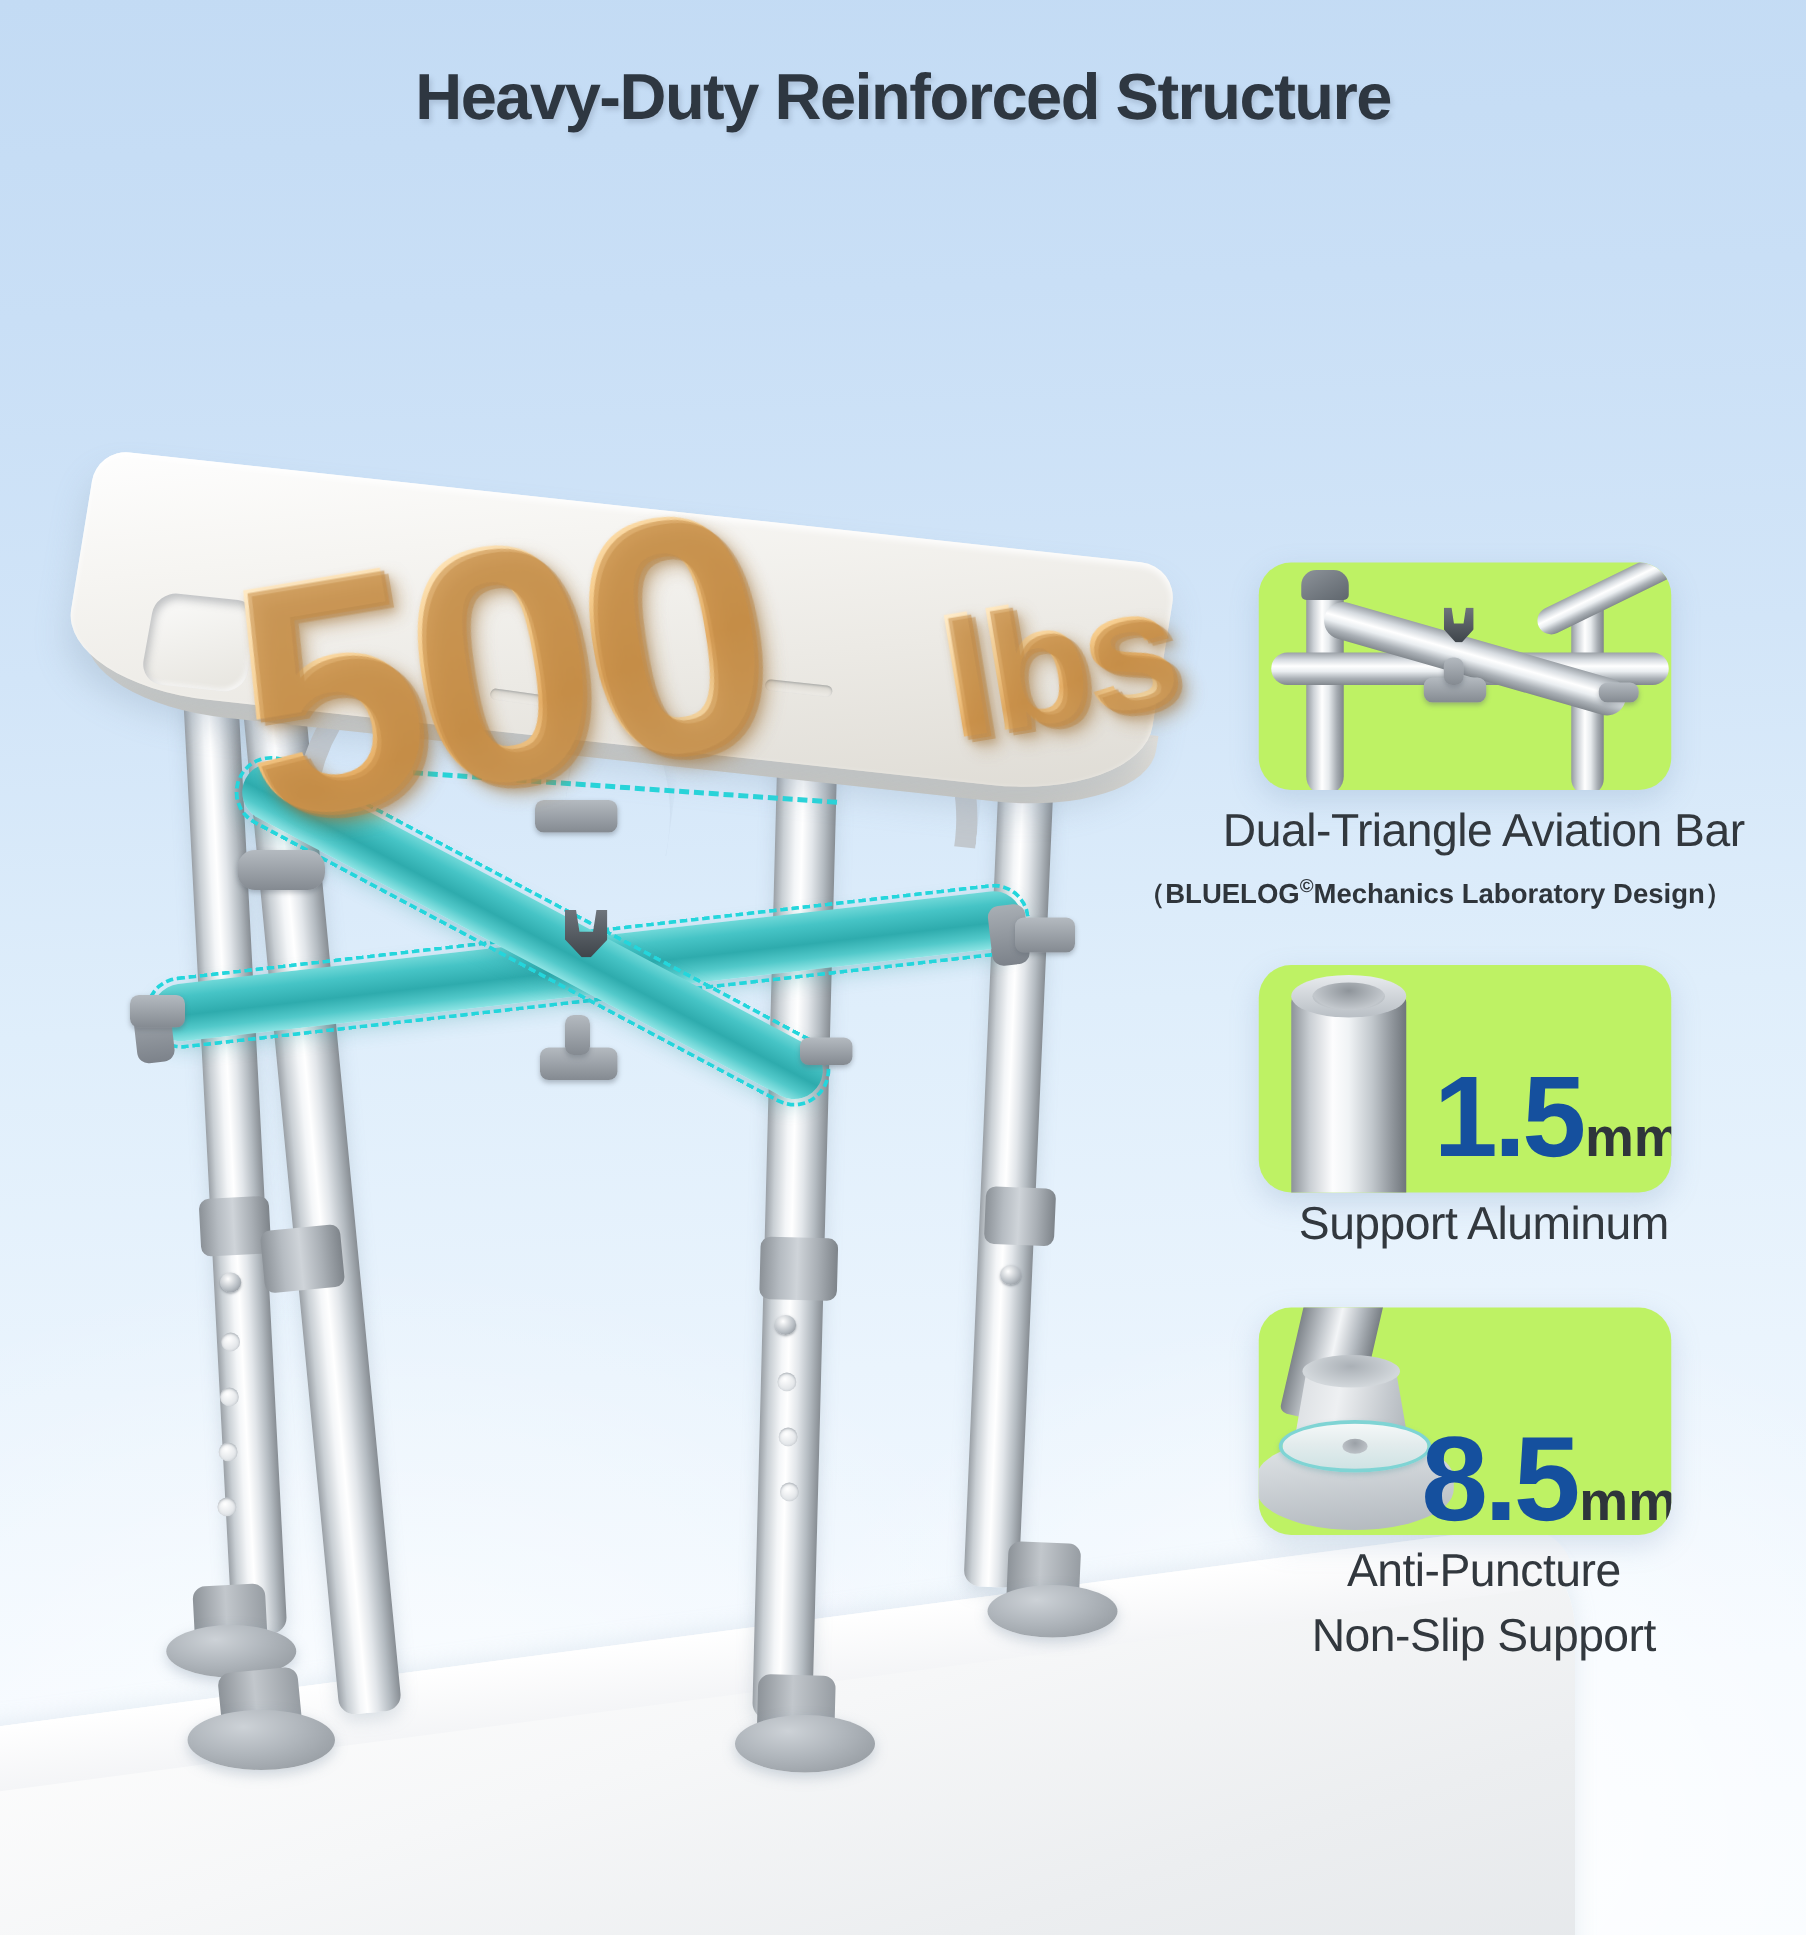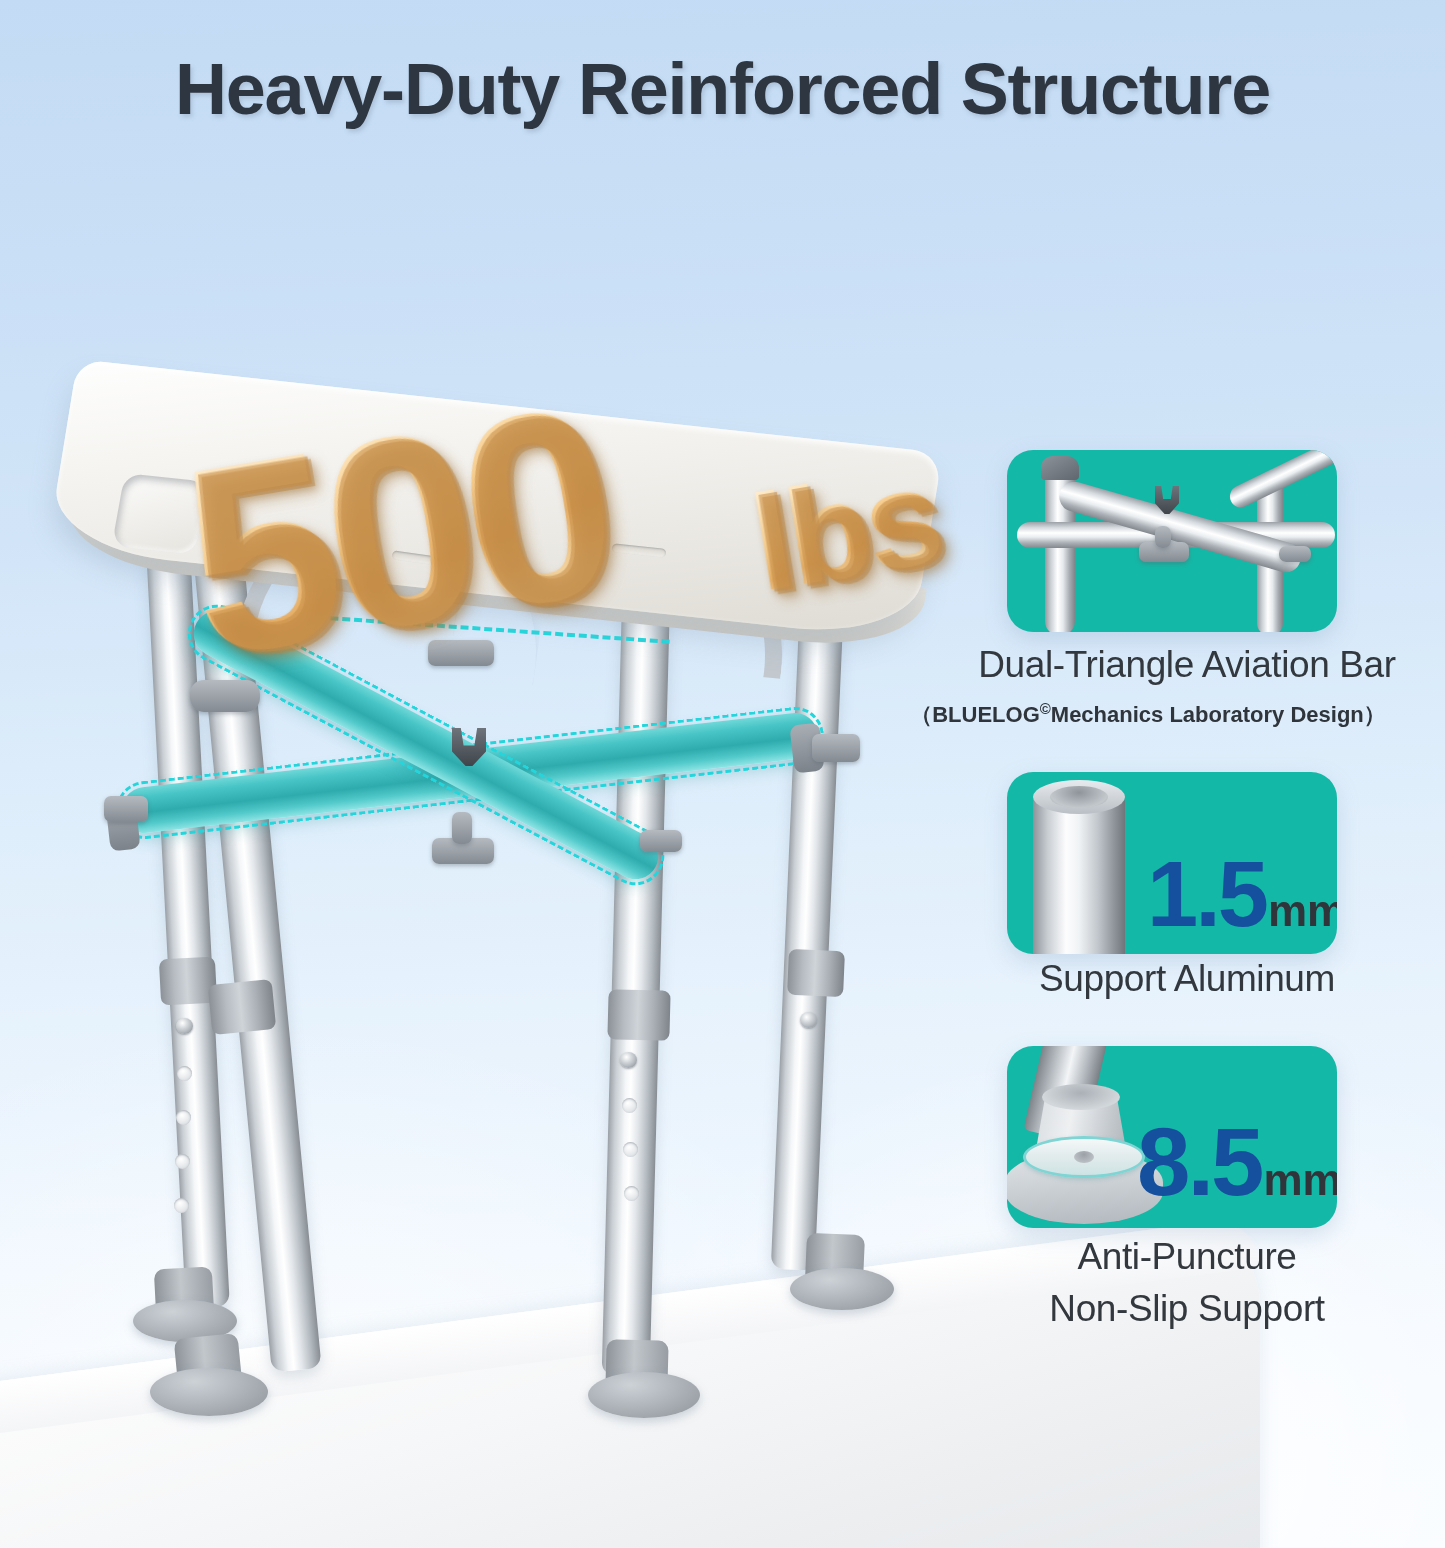--- a/index.html
+++ b/index.html
@@ -9,21 +9,21 @@
     position:relative; overflow:hidden;
     background:
       radial-gradient(ellipse 900px 700px at 78% 95%, rgba(255,255,255,.92) 0%, rgba(255,255,255,0) 62%),
       radial-gradient(ellipse 1100px 900px at 20% 100%, rgba(255,255,255,.80) 0%, rgba(255,255,255,0) 60%),
       linear-gradient(178deg,#c3dbf4 0%, #c9dff6 16%, #d2e5f8 34%, #dfeefb 52%, #eaf4fd 70%, #f3f9ff 86%, #f7fbff 100%);
   }
 
   
   #title {
     position:absolute; left:0; right:0; top:48px; text-align:center;
-    font-size:72px; font-weight:bold; letter-spacing:-1.2px;
+    font-size:52px; font-weight:bold; letter-spacing:-1.2px;
     color:#2e3741; white-space:nowrap;
     text-shadow:2px 3px 4px rgba(120,140,165,.33);
   }
 
   
   #scene { position:absolute; left:0; top:150px; width:980px; height:1398px; }
 
   
   .platform {
     position:absolute; left:-60px; top:1152px; width:1320px; height:430px;
@@ -142,21 +142,21 @@
       3px 3px 0 rgba(198,140,70,.55),
       6px 6px 0 rgba(186,130,62,.45),
       9px 10px 14px rgba(150,105,50,.35);
     filter:drop-shadow(2px 4px 3px rgba(170,125,65,.45));
   }
   #weight .w-main { left:0; top:14px; font-size:268px; letter-spacing:-10px; }
   #weight .w-unit { left:560px; top:152px; font-size:136px; letter-spacing:-4px; }
 
   
   .card {
-    position:absolute; background:#14b8a6; border-radius:26px;
+    position:absolute; background:#bef264; border-radius:26px;
     box-shadow:0 8px 22px rgba(120,150,185,.26);
     overflow:hidden;
   }
   .card-cap {
     position:absolute; text-align:center; color:#32383e;
     font-size:37px; letter-spacing:-.4px; white-space:nowrap;
   }
   .card-sub {
     position:absolute; text-align:center; color:#2f353b;
     font-size:22px; font-weight:bold; white-space:nowrap;
@@ -336,18 +336,18 @@
 </div>
 <div class="card-cap" style="left:937px;top:958px;width:500px;">Support Aluminum</div>
 
 <div class="card" style="left:1007px;top:1046px;width:330px;height:182px;">
   <span class="rf-tube" style="left:28px;top:-18px;"></span>
   <span class="rf-cone" style="left:22px;top:48px;"></span>
   <span class="rf-cone-top" style="left:35px;top:38px;"></span>
   <span class="rf-base" style="left:-2px;top:104px;"></span>
   <span class="rf-disc" style="left:16px;top:90px;"></span>
   <span class="rf-dot" style="left:67px;top:105px;"></span>
-  <span class="metric" style="left:130px;top:68px;font-size:96px;">
+  <span class="metric" style="left:130px;top:90px;font-size:96px;">
     <span>8.5</span><span class="unit">mm</span>
   </span>
 </div>
 <div class="card-cap" style="left:937px;top:1236px;width:500px;">Anti-Puncture</div>
 <div class="card-cap" style="left:937px;top:1288px;width:500px;">Non-Slip Support</div>
 
 </body></html>

